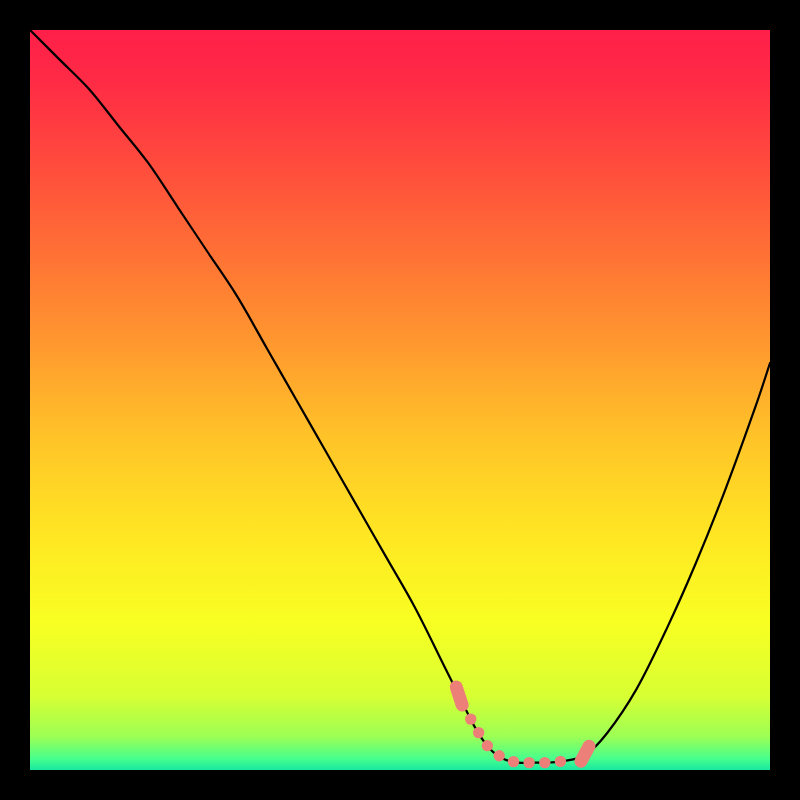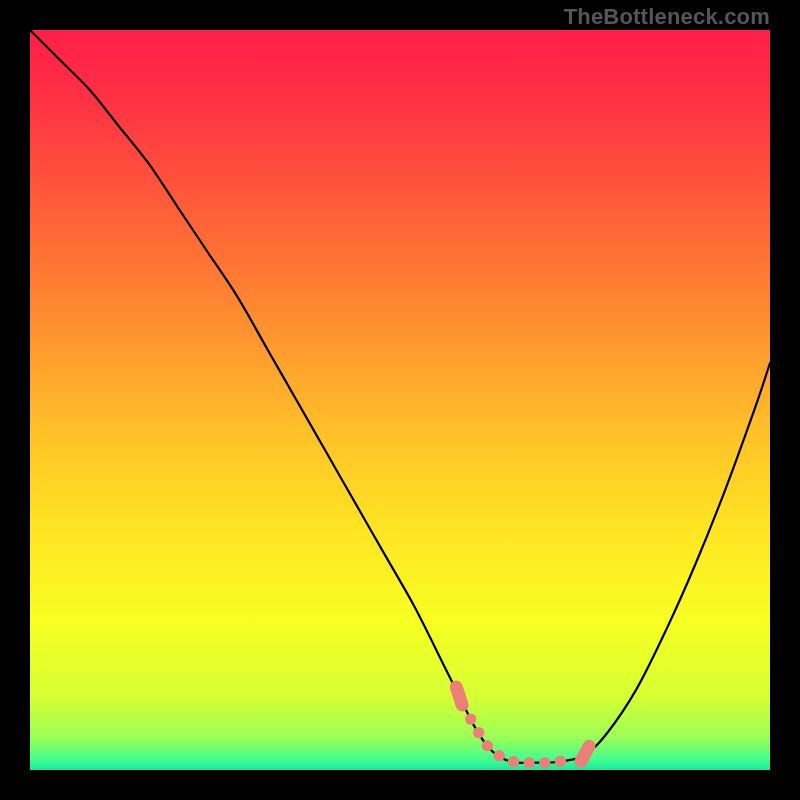--- a/index.html
+++ b/index.html
@@ -45,21 +45,20 @@
     font-weight: 600;
     color: #565656;
     letter-spacing: 0.2px;
   }
 </style>
 </head>
 <body>
 
 <div class="frame">
 
-  <div class="watermark">TheBottleneck.com</div>
 
   <div class="plot-area">
     <svg class="gradient-bg" viewBox="0 0 740 740" preserveAspectRatio="none">
       <defs>
         <linearGradient id="bgGrad" x1="0" y1="0" x2="0" y2="1">
             <stop offset="0%" stop-color="#ff1f49"></stop>
             <stop offset="7.000000000000001%" stop-color="#ff2b45"></stop>
             <stop offset="18%" stop-color="#ff4b3d"></stop>
             <stop offset="30%" stop-color="#ff7035"></stop>
             <stop offset="42%" stop-color="#ff972f"></stop>

